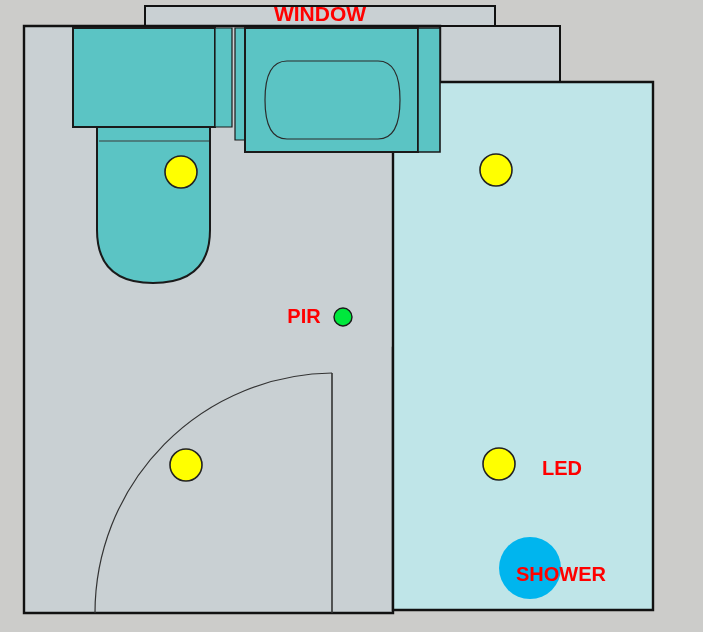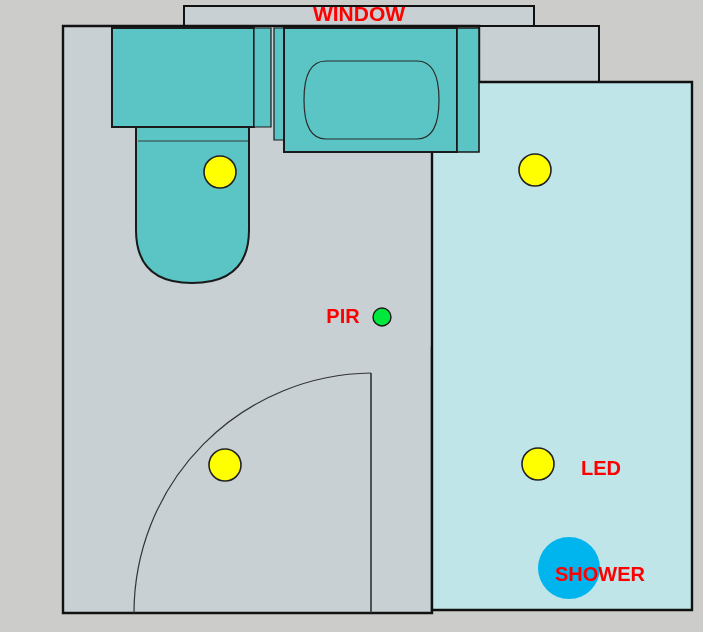--- a/index.html
+++ b/index.html
@@ -10,21 +10,20 @@
   body {
     width: 703px;
     height: 632px;
     overflow: hidden;
     font-family: "Liberation Sans", sans-serif;
   }
   #floorplan-root {
     position: relative;
     width: 582px;
     height: 632px;
-    padding-left: 39px;
   }
   svg.plan {
     display: block;
     width: 703px;
     height: 632px;
   }
   .plan-label {
     font-family: "Liberation Sans", sans-serif;
     font-weight: bold;
     font-size: 21px;

